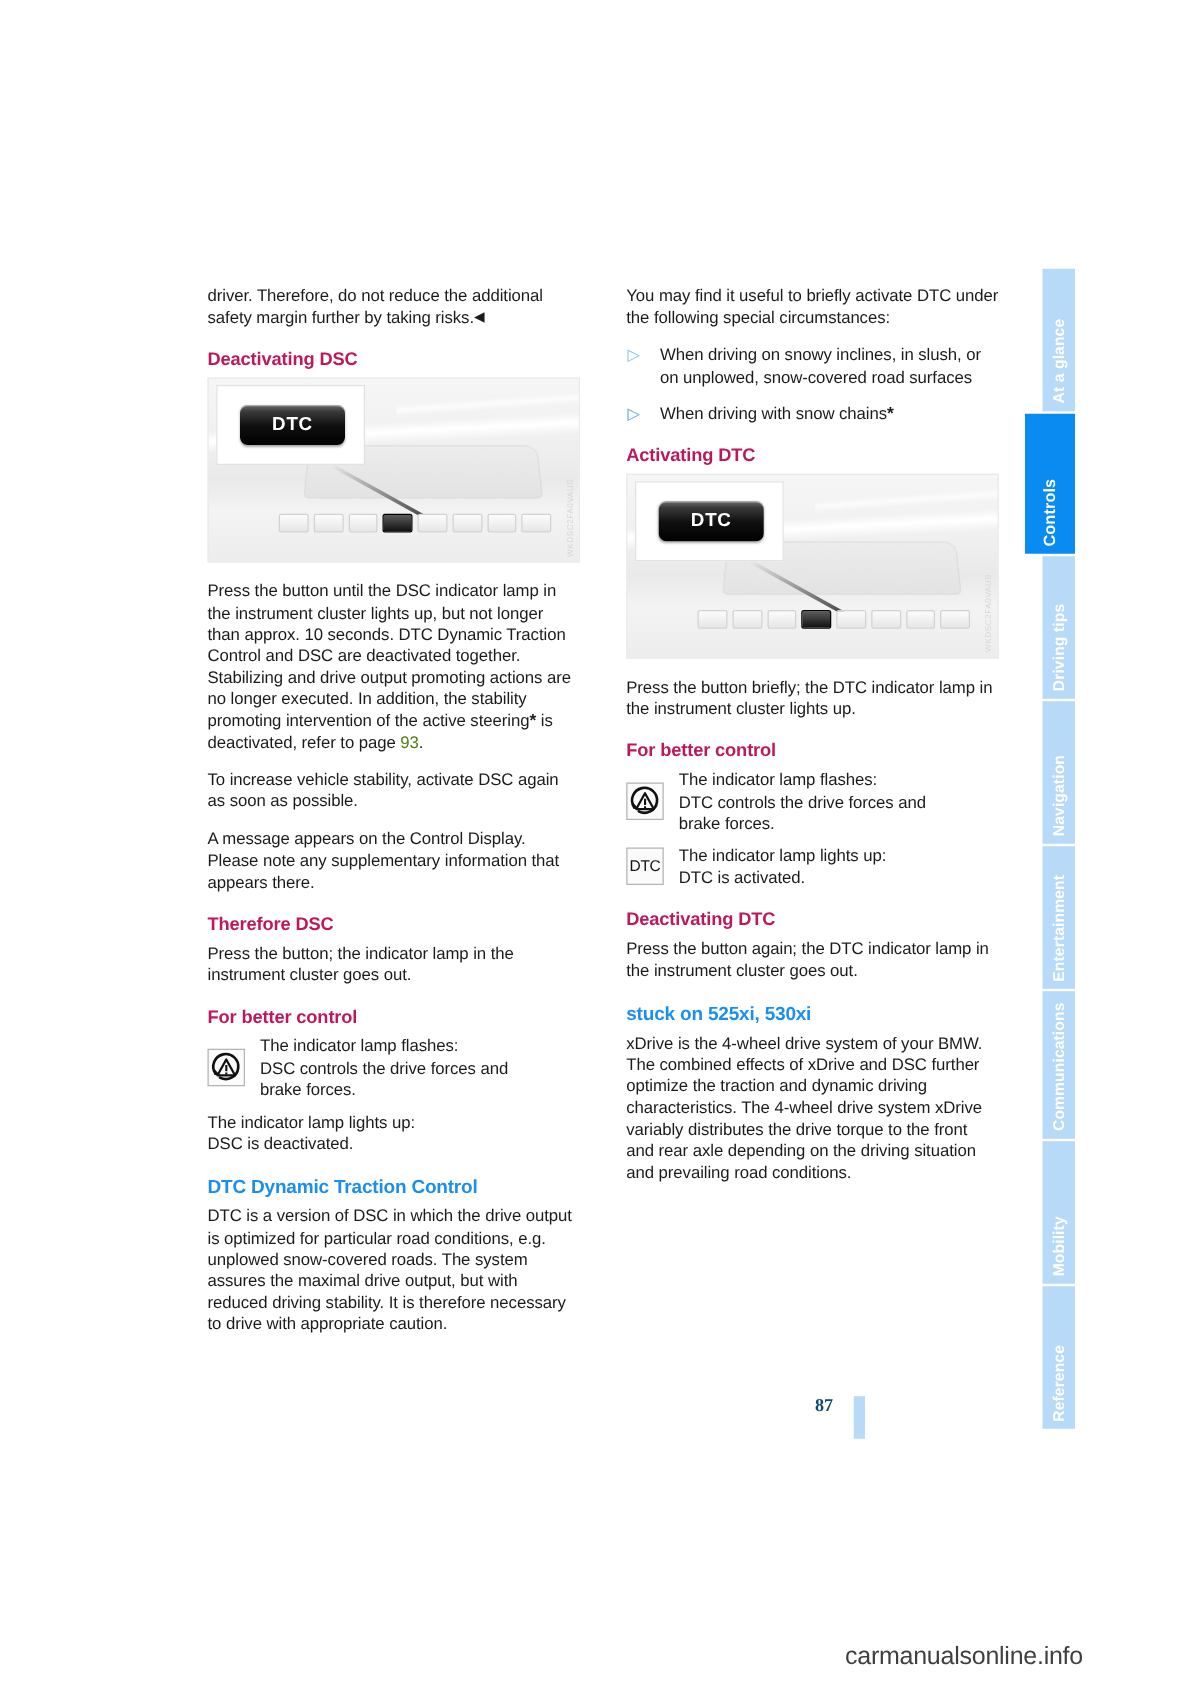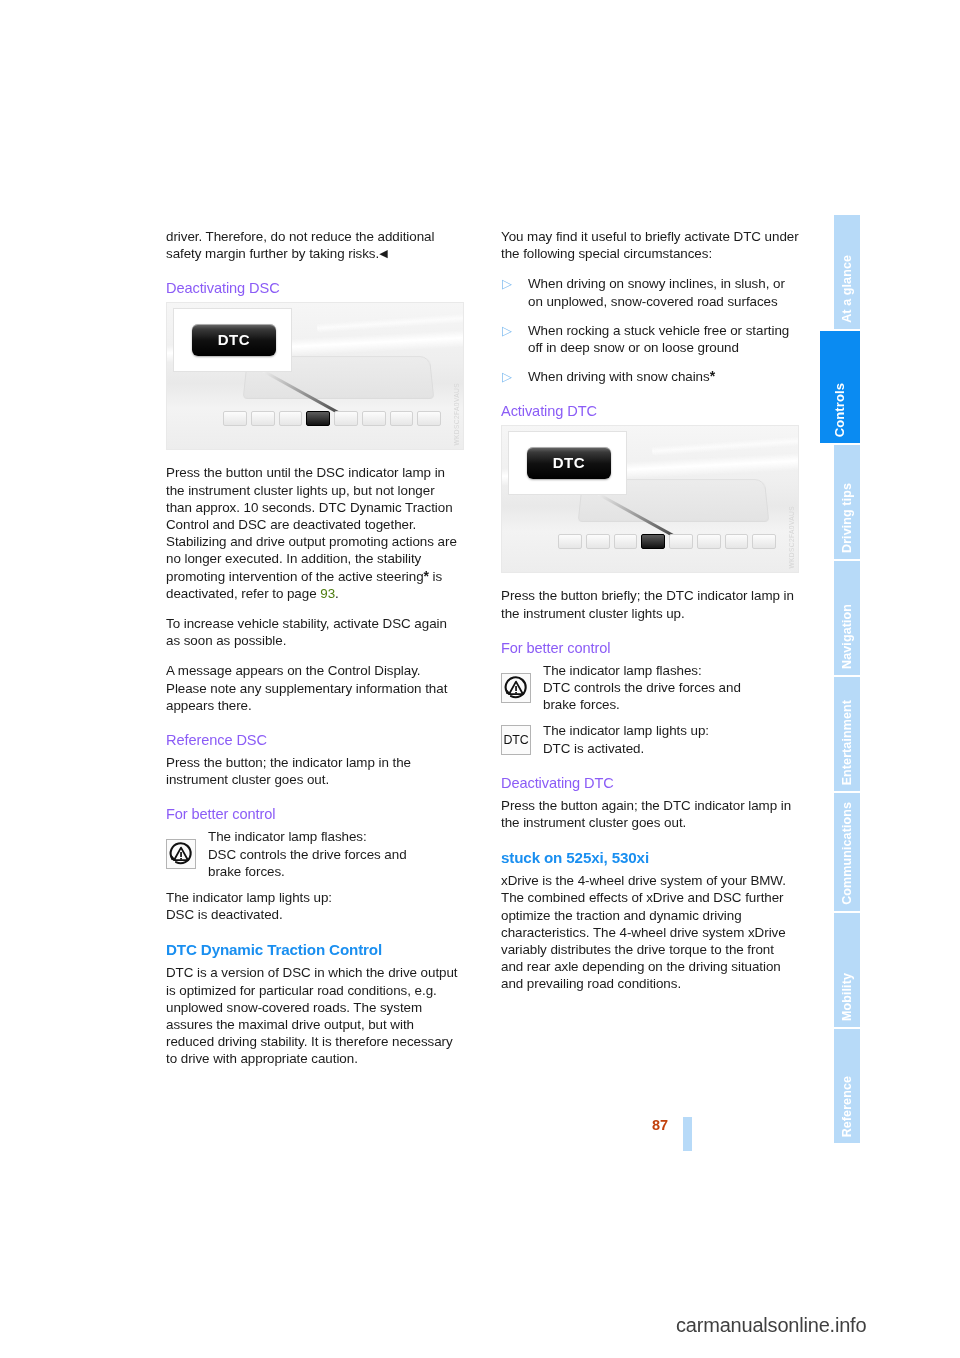--- a/index.html
+++ b/index.html
@@ -91,22 +91,22 @@
   h2.head-major {
     margin: 18px 0 6px 0;
     font-size: 15.2px;
     font-weight: bold;
     color: #1a8ff0;
     letter-spacing: -0.15px;
   }
   h3.head-minor {
     margin: 18px 0 6px 0;
     font-size: 14.6px;
-    font-weight: normal;
-    color: #8b5cf6;
+    font-weight: bold;
+    color: #be185d;
     letter-spacing: -0.1px;
   }
 
   .pageref { color: #4d7c0f; }
   .asterisk { font-weight: bold; font-size: 14px; }
   .endmark {
     display: inline-block;
     font-size: 11px;
     line-height: 11px;
     vertical-align: 1px;
@@ -280,21 +280,22 @@
     letter-spacing: -0.2px;
   }
 
   
   .page-number {
     position: absolute;
     left: 652px;
     top: 1117px;
     font-size: 14.5px;
     font-weight: bold;
-    color: #c2410c;
+    color: #0c4a6e;
+    font-family: Liberation Serif, serif;
   }
   .page-bar {
     position: absolute;
     left: 683px;
     top: 1117px;
     width: 9px;
     height: 34px;
     background: #b7daf8;
   }
 
@@ -366,21 +367,21 @@
       </div>
       <div class="fig-code">WKDSC2FA0VAUS</div>
     </div>
 
     <p class="body"><span>Press the button until the DSC indicator lamp in the instrument cluster lights up, but not longer than approx. 10 seconds. DTC Dynamic Traction Control and DSC are deactivated together. Stabilizing and drive output promoting actions are no longer executed. In addition, the stability promoting intervention of the active steering</span><span class="asterisk">*</span><span> is deactivated, refer to page </span><span class="pageref">93</span><span>.</span></p>
 
     <p class="body">To increase vehicle stability, activate DSC again as soon as possible.</p>
 
     <p class="body">A message appears on the Control Display. Please note any supplementary information that appears there.</p>
 
-    <h3 class="head-minor">Reference DSC</h3>
+    <h3 class="head-minor">Therefore DSC</h3>
     <p class="body">Press the button; the indicator lamp in the instrument cluster goes out.</p>
 
     <h3 class="head-minor">For better control</h3>
 
     <div class="lamp-row">
       <div class="lamp-box">
         <svg width="28" height="28" viewBox="0 0 28 28" aria-hidden="true">
           <path d="M5.2 18.6 A10 10 0 1 1 9 22.1" fill="none" stroke="#111" stroke-width="2.1" stroke-linecap="round"></path>
           <path d="M4.4 15.0 L4.6 20.0 L9.4 20.6 Z" fill="#111"></path>
           <path d="M14 7.6 L21 20.2 L7 20.2 Z" fill="none" stroke="#111" stroke-width="1.8" stroke-linejoin="round"></path>
@@ -408,21 +409,20 @@
 
     <p class="body">You may find it useful to briefly activate DTC under the following special circumstances:</p>
 
     <ul class="bullets">
       <li>
         <span class="bullet-mark">▷</span>
         <span>When driving on snowy inclines, in slush, or on unplowed, snow-covered road surfaces</span>
       </li>
       <li>
         <span class="bullet-mark">▷</span>
-        <span>When rocking a stuck vehicle free or starting off in deep snow or on loose ground</span>
       </li>
       <li>
         <span class="bullet-mark">▷</span>
         <span>When driving with snow chains</span><span class="asterisk">*</span>
       </li>
     </ul>
 
     <h3 class="head-minor">Activating DTC</h3>
 
     <div class="figure">

